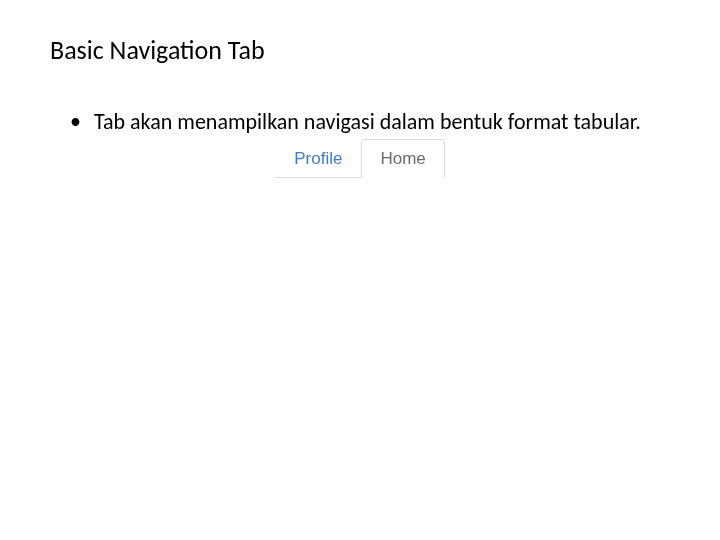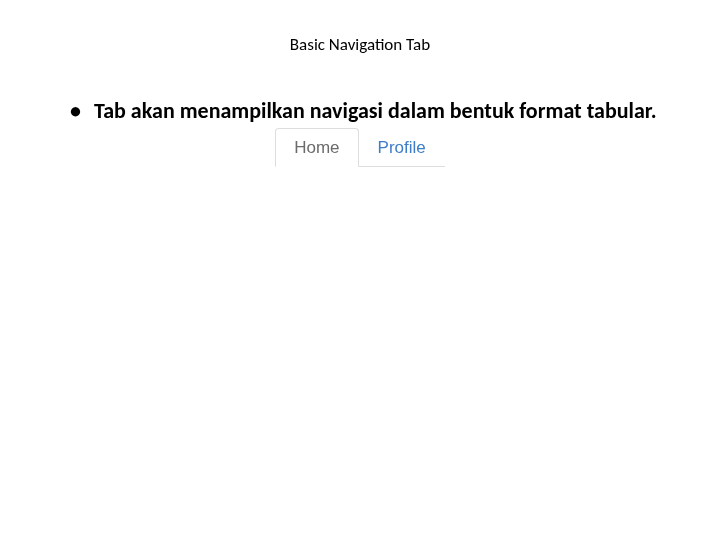--- a/index.html
+++ b/index.html
@@ -10,30 +10,29 @@
     font-family: "Calibri", "Arial", sans-serif;
     color: #000;
     position: relative;
   }
   .slide {
     width: 100%;
     height: 100%;
     padding: 28px 50px 0 50px;
   }
   .title {
-    text-align: center;
-    font-size: 17px;
+    text-align: left;
+    font-size: 26px;
     font-weight: 400;
     margin-bottom: 42px;
     margin-top: 6px;
   }
   .bullets {
     list-style: none;
     padding-left: 20px;
-    font-weight: bold;
   }
   .bullets li {
     position: relative;
     font-size: 22px;
     line-height: 1.25;
     margin-bottom: 4px;
     padding-left: 24px;
   }
   .bullets li::before {
     content: "•";
@@ -79,21 +78,21 @@
 
 <div class="slide">
   <h1 class="title">Basic Navigation Tab</h1>
 
   <ul class="bullets">
     <li>Tab akan menampilkan navigasi dalam bentuk format tabular.</li>
   </ul>
 
   <div class="nav-wrap">
     <ul class="nav-tabs">
+      <li class="tab">
+        <span>Profile</span>
+      </li>
       <li class="tab active">
         <span>Home</span>
-      </li>
-      <li class="tab">
-        <span>Profile</span>
       </li>
     </ul>
   </div>
 </div>
 
 </body></html>

